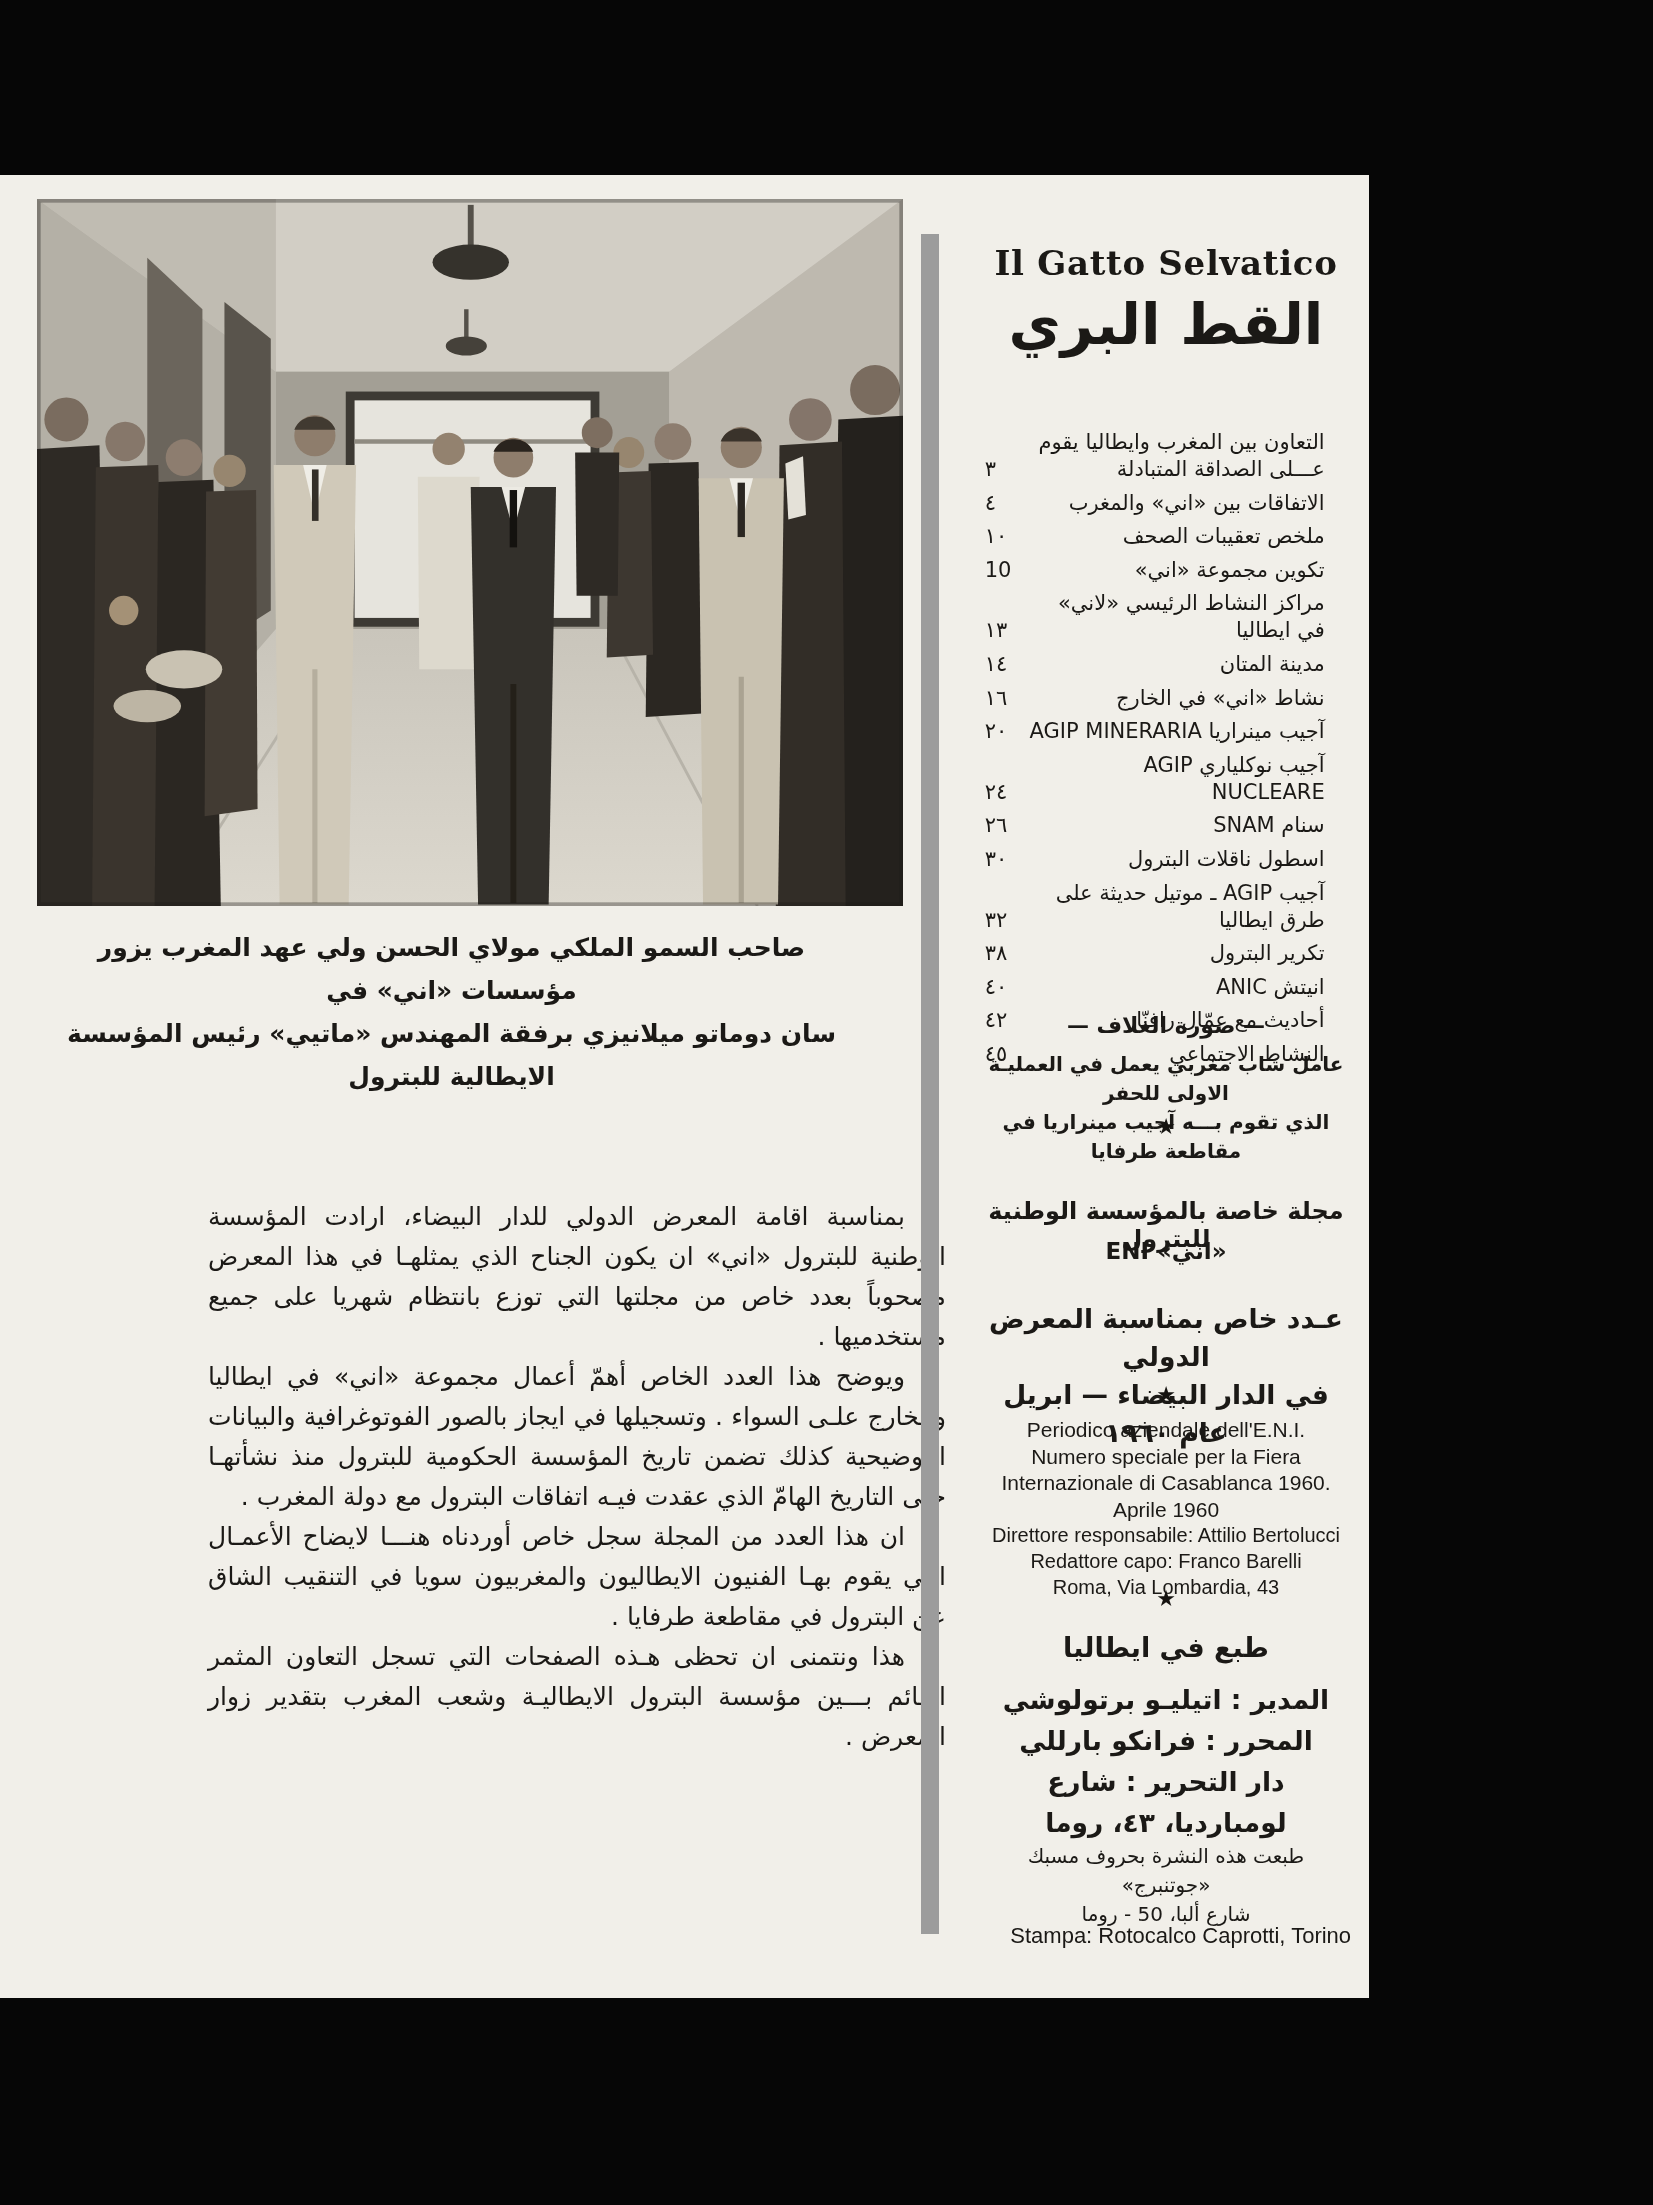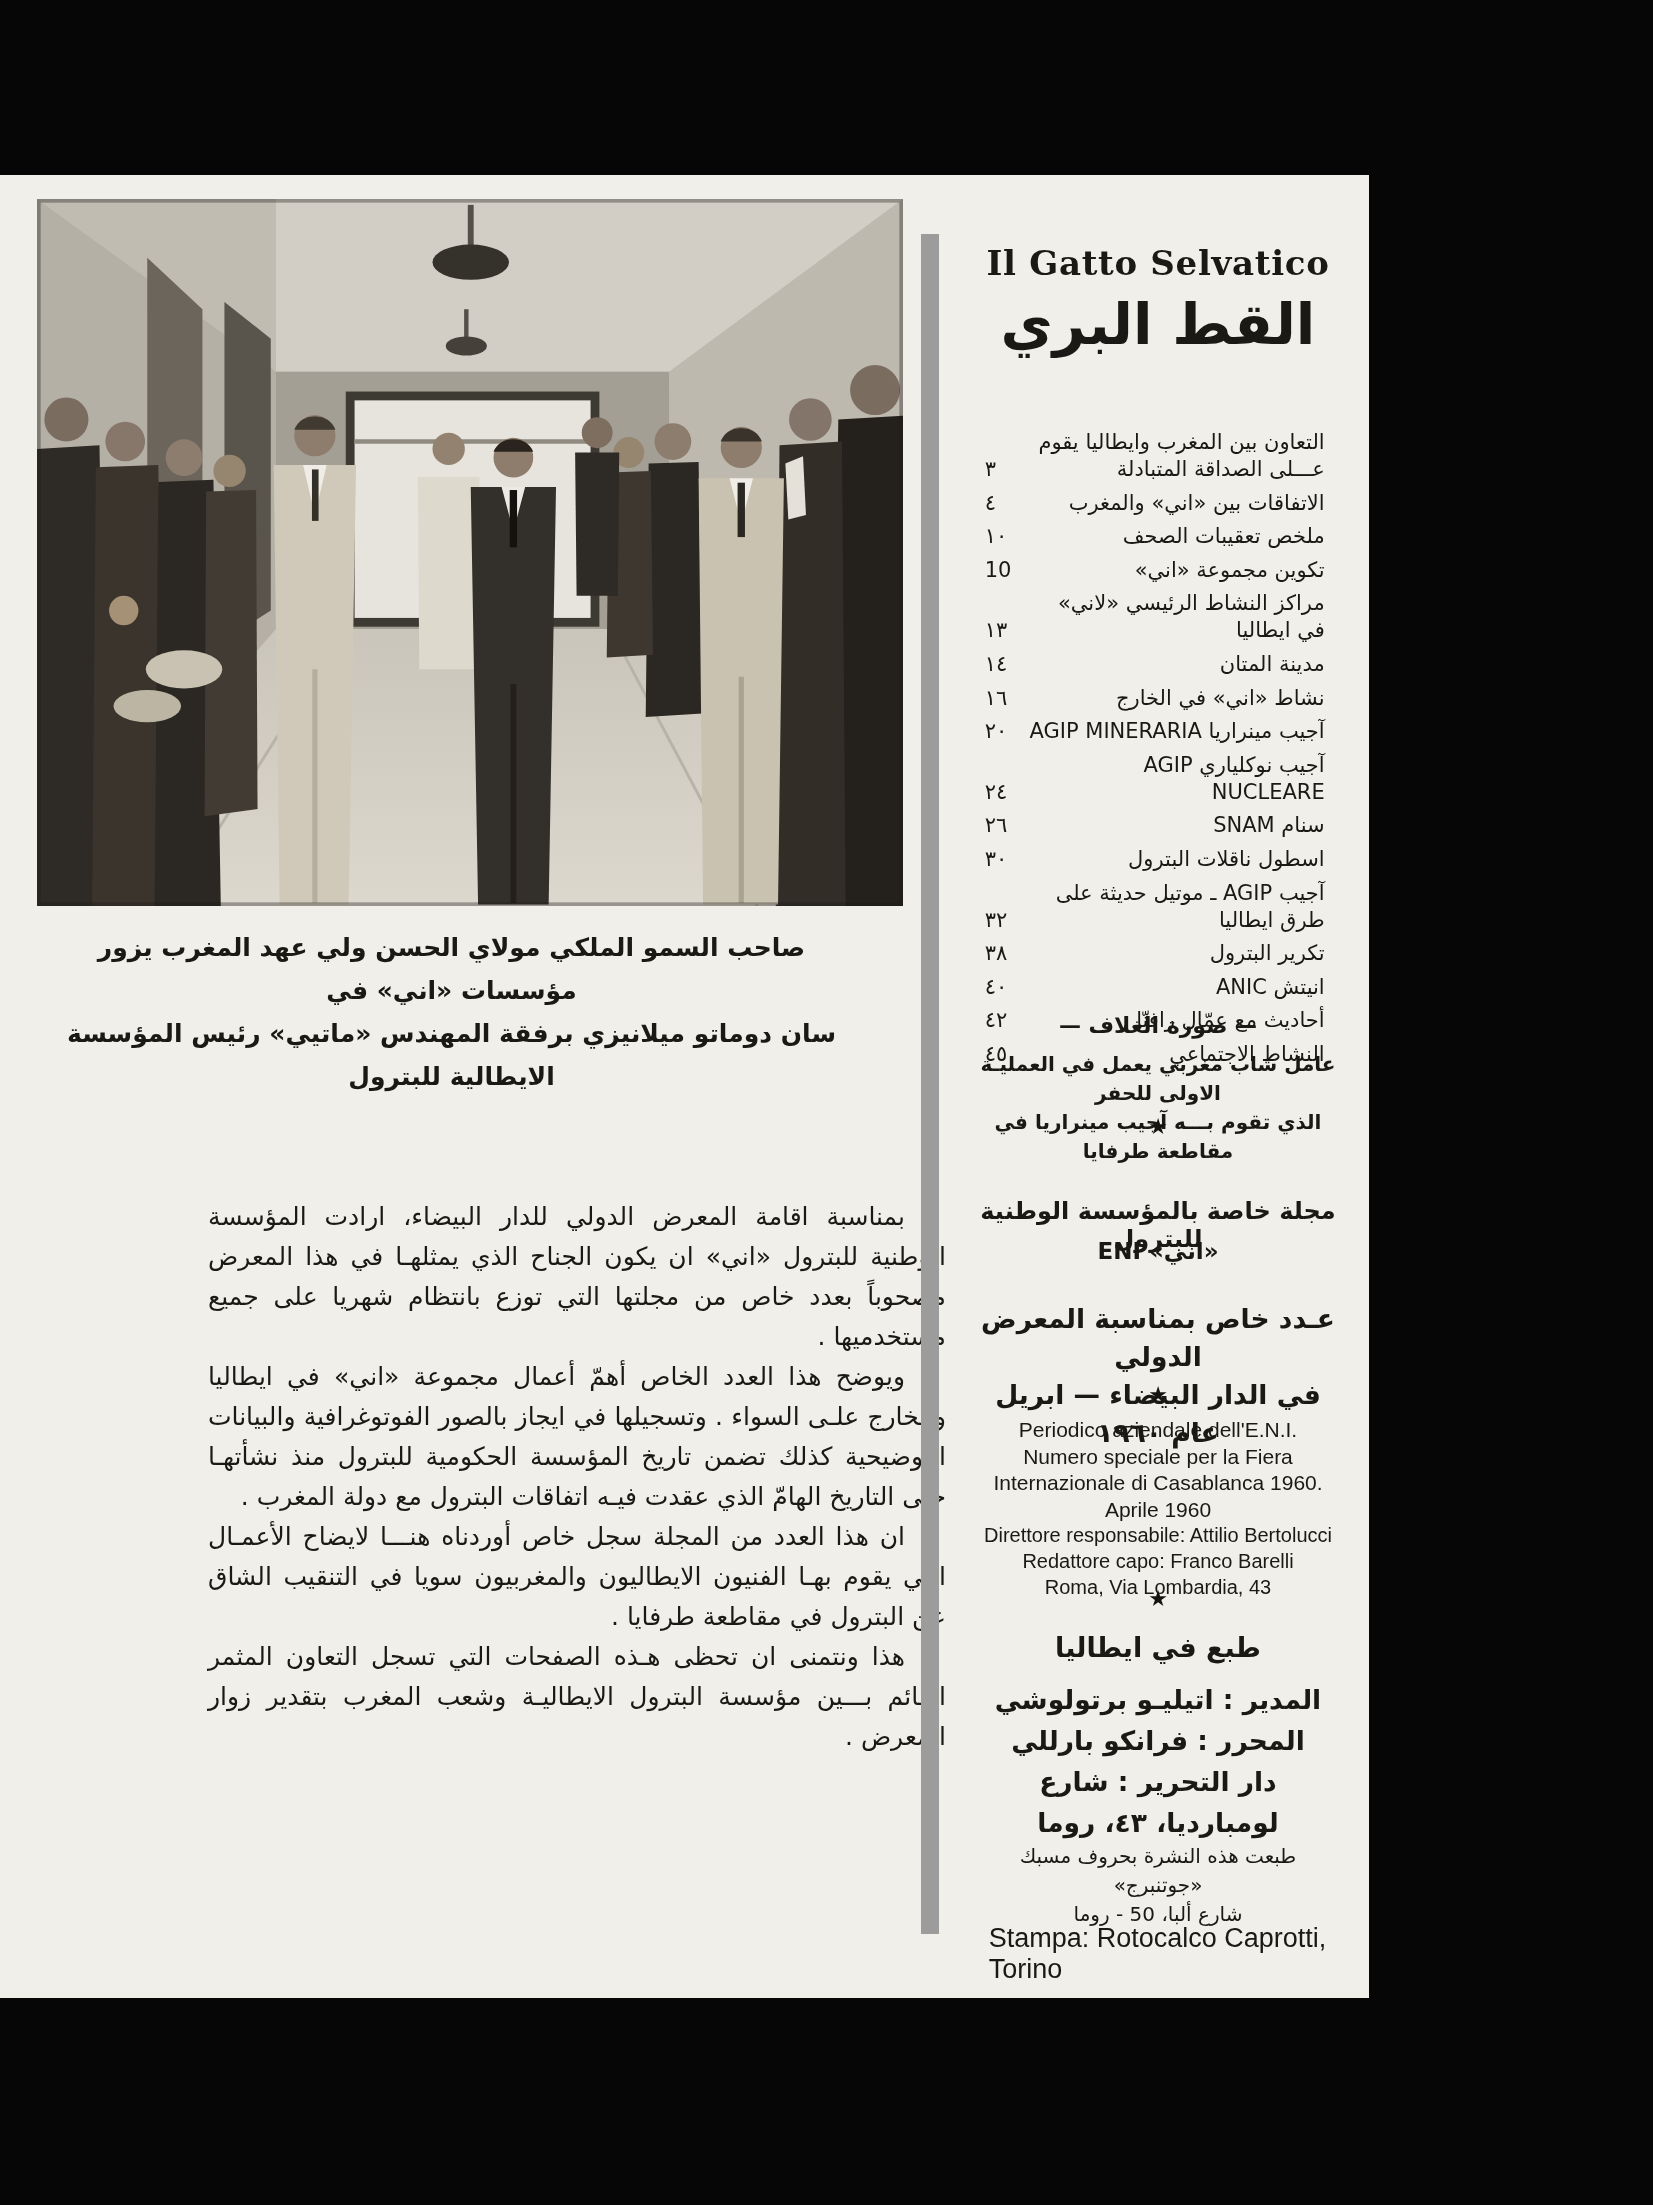--- a/index.html
+++ b/index.html
@@ -8,40 +8,40 @@
   .page{position:absolute;left:0;top:175px;width:1369px;height:1823px;background:#f1efe9;}
   .photo{position:absolute;left:37px;top:23.5px;width:866px;height:707px;background:#b9b5ac;overflow:hidden;}
   .photo svg{display:block;width:100%;height:100%;}
   .caption{position:absolute;left:40px;top:751px;width:823px;text-align:center;direction:rtl;
            font-weight:700;font-size:25px;line-height:43px;}
   .body-text{position:absolute;left:168px;top:1022px;width:738px;direction:rtl;
              font-size:25px;line-height:40px;text-align:justify;margin-left:40px;}
   .body-text p{margin:0;text-indent:41px;}
   .divider{position:absolute;left:921px;top:59px;width:17.6px;height:1700px;background:#9c9c9c;}
   .right-col{position:absolute;left:970px;top:0;width:368px;}
-  .rc{position:absolute;left:4px;width:100%;text-align:center;}
+  .rc{position:absolute;left:12px;width:100%;text-align:center;}
   .latin-masthead{top:68px;font-family:"DejaVu Serif",serif;font-weight:700;font-size:34px;letter-spacing:0.7px;}
   .arabic-masthead{top:116px;direction:rtl;font-weight:700;font-size:57px;}
   .toc{top:254px;left:14.7px;width:340px;direction:rtl;}
   .toc-row{display:flex;justify-content:space-between;align-items:flex-end;margin-bottom:6.6px;}
   .toc-title{font-size:21px;line-height:27px;text-align:right;}
   .toc-page{font-size:21px;line-height:27px;min-width:43px;text-align:left;}
   .cover-heading{top:838px;direction:rtl;font-weight:700;font-size:22px;}
   .cover-lines{top:875px;direction:rtl;font-weight:700;font-size:20px;line-height:29px;}
   .star{font-size:22px;color:#151310;}
   .star-1{top:939px;} .star-2{top:1207px;} .star-3{top:1411px;}
   .publisher-1{top:1022px;direction:rtl;font-weight:700;font-size:24px;}
   .publisher-2{top:1063px;direction:rtl;font-weight:700;font-size:23px;}
   .special{top:1125px;direction:rtl;font-weight:700;font-size:26.5px;line-height:38px;}
   .it-colophon{top:1242px;font-family:"Liberation Sans",sans-serif;font-size:21px;line-height:26.5px;}
   .it-credits{top:1347px;font-family:"Liberation Sans",sans-serif;font-size:20px;line-height:26px;}
   .printed-in{top:1457px;direction:rtl;font-weight:700;font-size:27px;}
   .staff-ar{top:1504px;direction:rtl;font-weight:700;font-size:26.5px;line-height:41px;}
   .print-note{top:1667px;direction:rtl;font-size:20px;line-height:29px;}
-  .stampa{top:1748px;font-family:"Liberation Sans",sans-serif;font-size:27px;text-align:left;padding-left:14.7px;}
+  .stampa{top:1748px;font-family:"Liberation Sans",sans-serif;font-size:22px;text-align:center;padding-left:14.7px;}
 </style>
 </head>
 <body>
 
 <div class="canvas">
   <div class="page">
 
     <div class="photo">
       <svg viewBox="0 0 1178 962" preserveAspectRatio="none">
         <defs>

